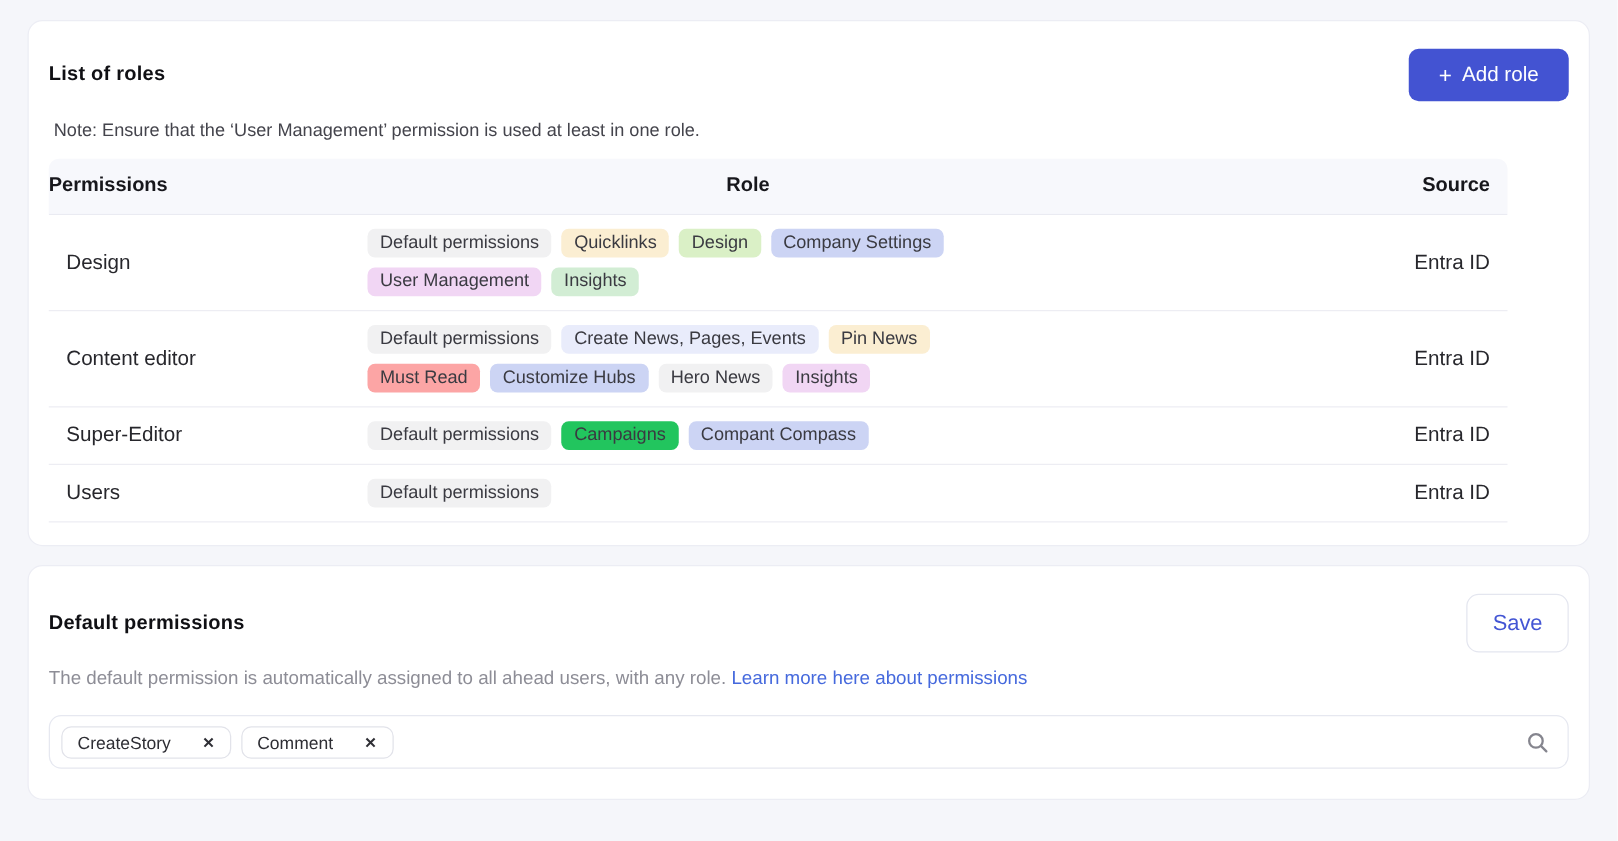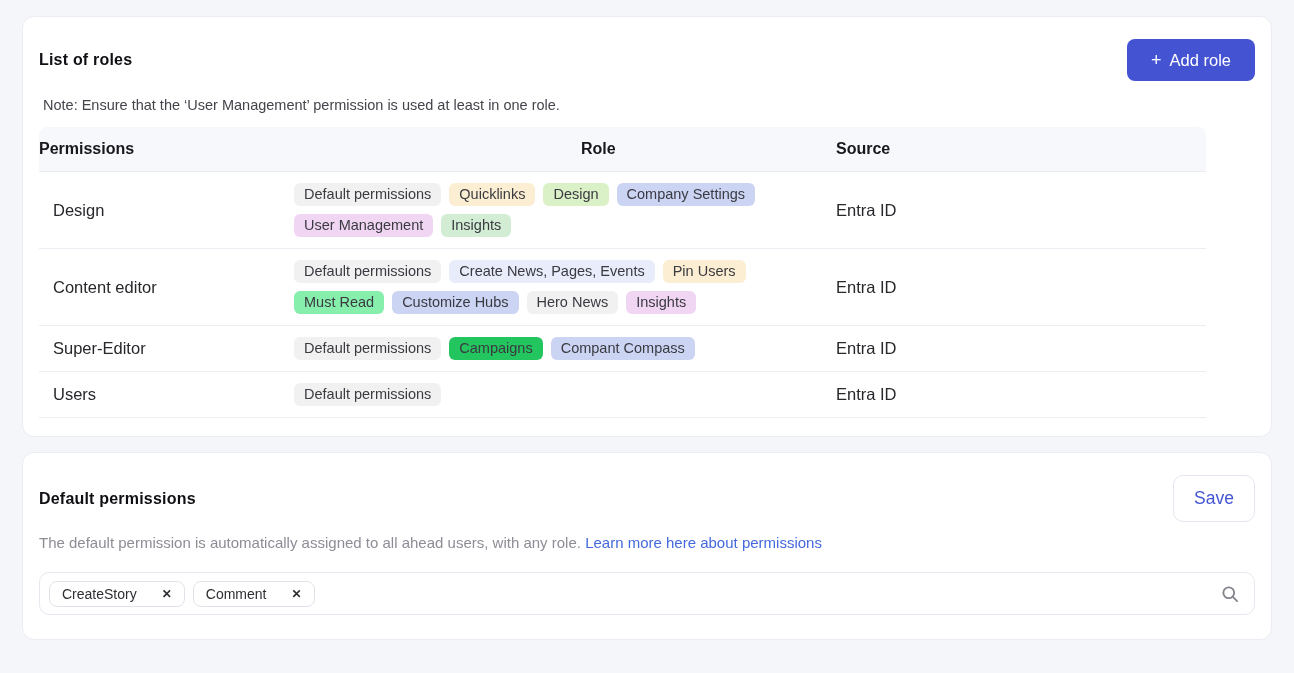--- a/index.html
+++ b/index.html
@@ -63,21 +63,21 @@
     color: #17171c;
     padding: 13px 14px;
   }
   .trow {
     display: flex;
     align-items: center;
     border-bottom: 1px solid #ededf3;
   }
   .cell-role   { width: 255px; padding: 8px 14px; font-size: 16.5px; color: #27272c; }
   .cell-perms  { width: 528px; padding: 7px 14px 7px 0; display: flex; flex-wrap: wrap; align-items: center; }
-  .cell-source { flex: 1; padding: 8px 14px; font-size: 16.5px; color: #27272c; }
+  .cell-source { flex: 1; padding: 8px 14px; font-size: 16.5px; color: #27272c; text-align: right; }
   .badge {
     display: inline-block;
     font-size: 14.5px;
     color: #3a3a41;
     padding: 3px 10px 4px;
     border-radius: 6px;
     margin: 4px 8px 4px 0;
     white-space: nowrap;
   }
   
@@ -164,22 +164,22 @@
             <span class="badge" style="background: rgb(241, 214, 244);">User Management</span>
             <span class="badge" style="background: rgb(210, 237, 212);">Insights</span>
           </div>
           <div class="cell-source">Entra ID</div>
         </div>
         <div class="trow">
           <div class="cell-role">Content editor</div>
           <div class="cell-perms">
             <span class="badge" style="background: rgb(241, 241, 242);">Default permissions</span>
             <span class="badge" style="background: rgb(233, 236, 251);">Create News, Pages, Events</span>
-            <span class="badge" style="background: rgb(251, 238, 210);">Pin Users</span>
-            <span class="badge" style="background: #86efac;">Must Read</span>
+            <span class="badge" style="background: rgb(251, 238, 210);">Pin News</span>
+            <span class="badge" style="background: #fca5a5;">Must Read</span>
             <span class="badge" style="background: rgb(204, 212, 244);">Customize Hubs</span>
             <span class="badge" style="background: rgb(241, 241, 242);">Hero News</span>
             <span class="badge" style="background: rgb(241, 214, 244);">Insights</span>
           </div>
           <div class="cell-source">Entra ID</div>
         </div>
         <div class="trow">
           <div class="cell-role">Super-Editor</div>
           <div class="cell-perms">
             <span class="badge" style="background: rgb(241, 241, 242);">Default permissions</span>

